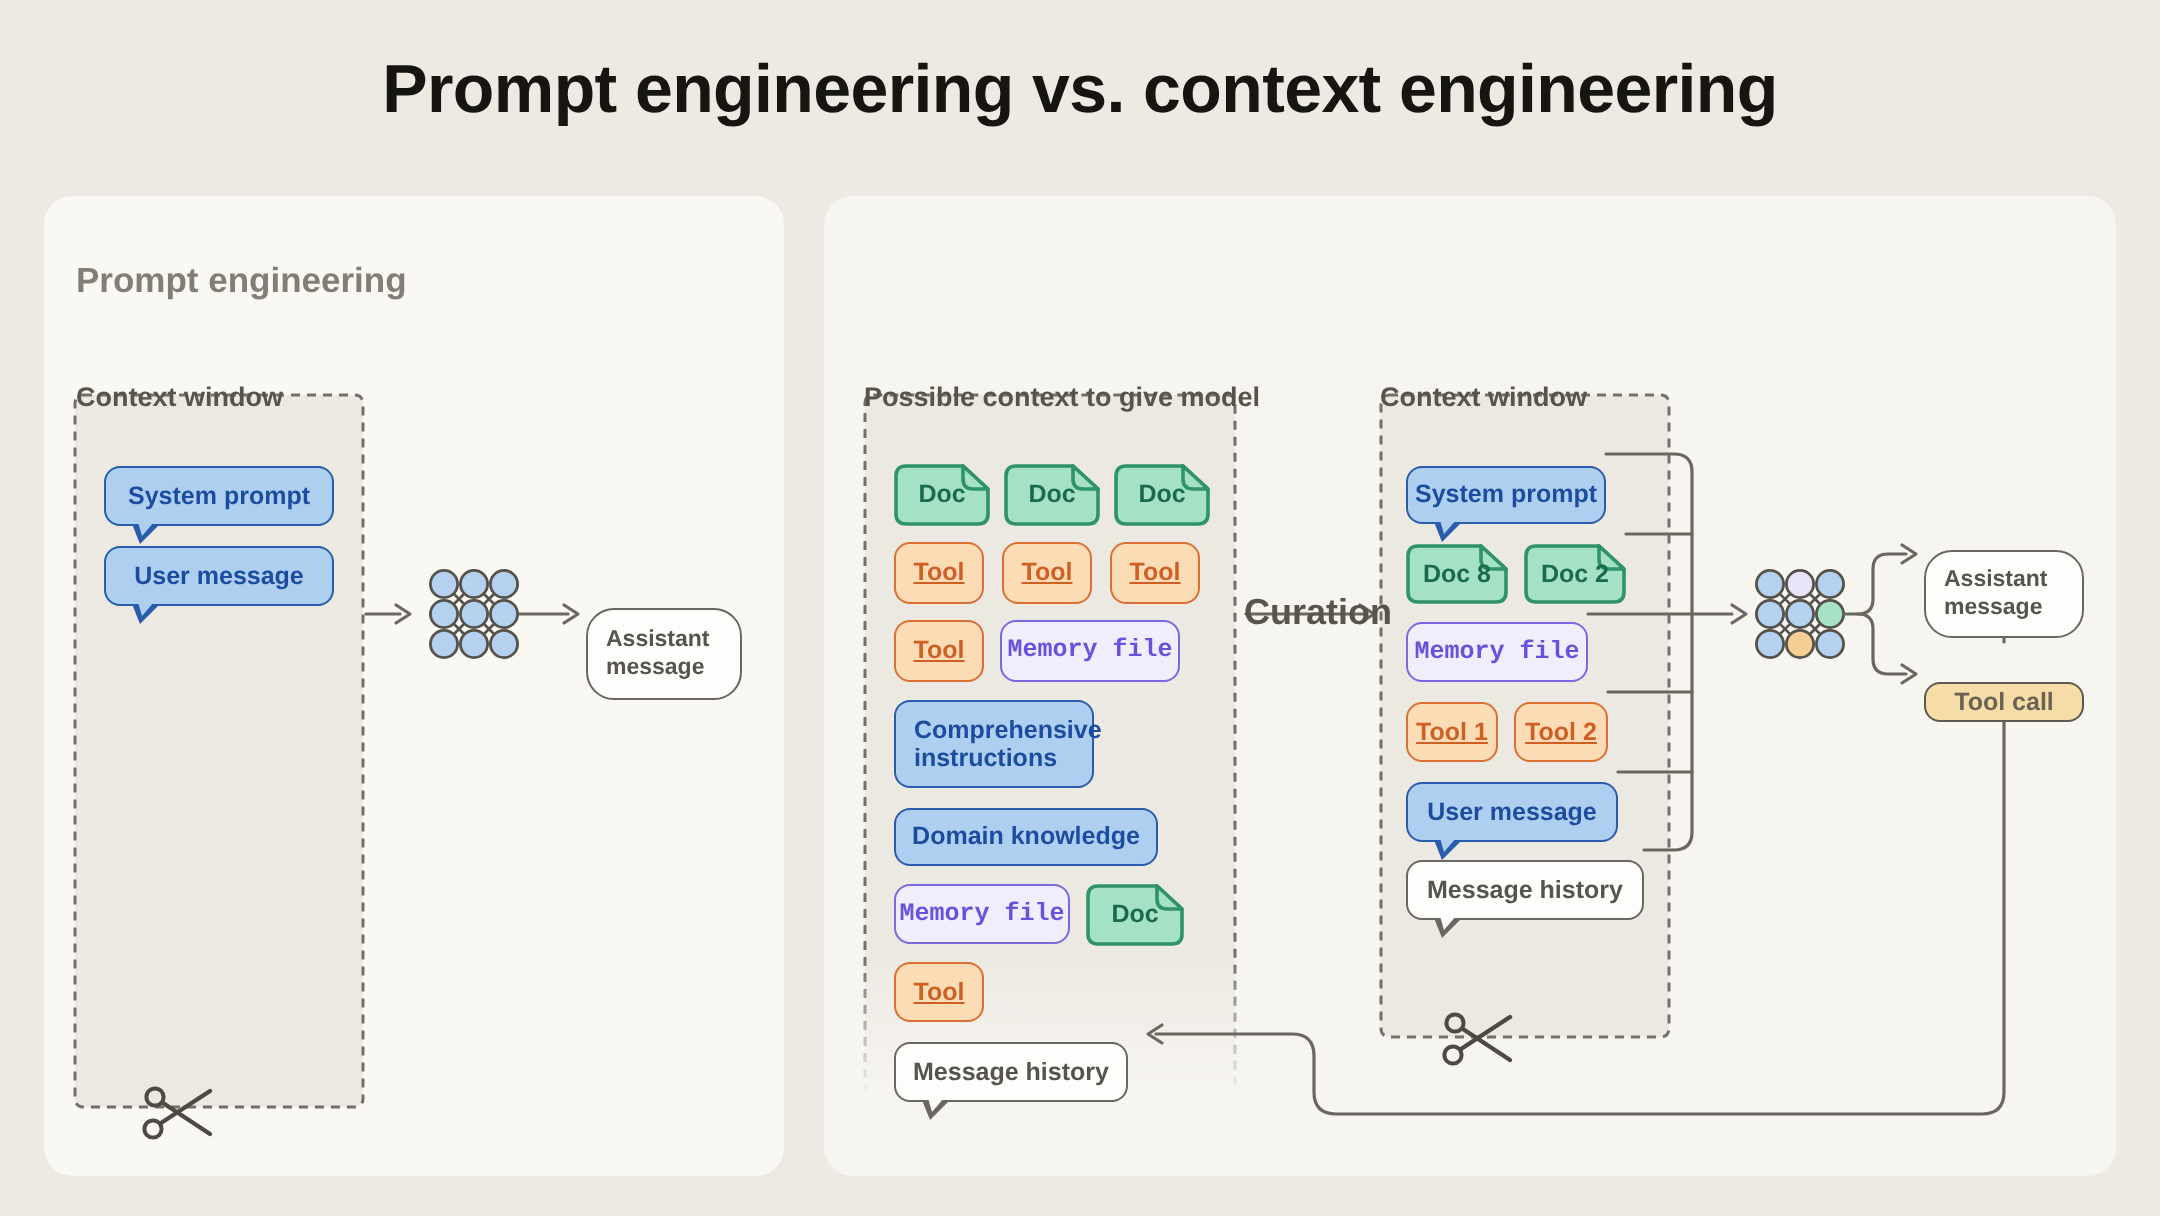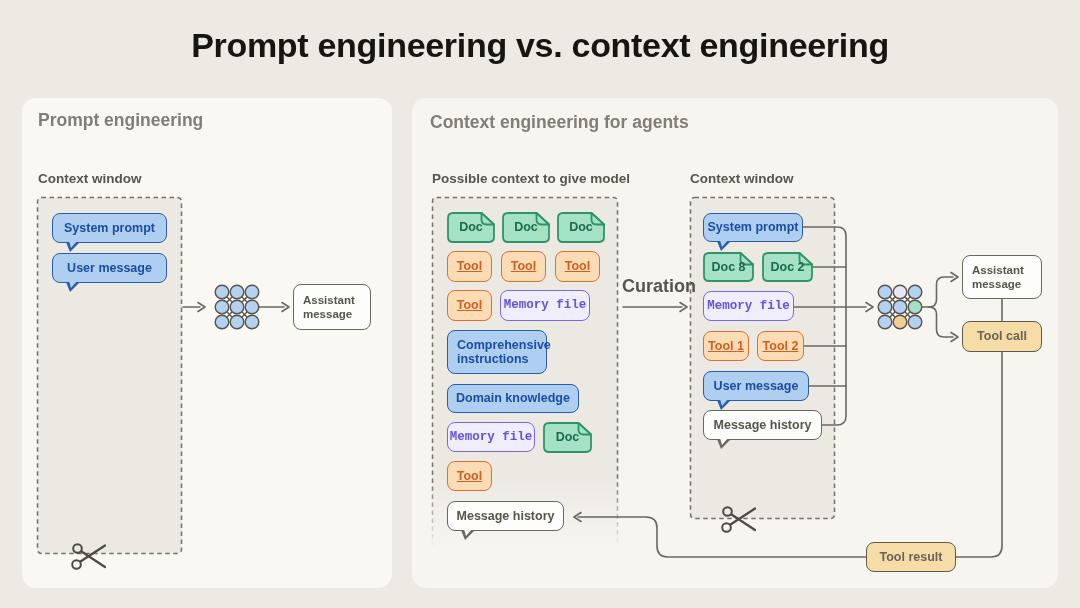--- a/index.html
+++ b/index.html
@@ -5,36 +5,36 @@
   html,body{margin:0;padding:0;background:#EDEAE4;}
   #page{position:relative;width:1080px;height:608px;background:var(--bg,#EDEAE4);
         font-family:"Liberation Sans",sans-serif;overflow:hidden;}
   #page-title{position:absolute;left:0;top:26px;width:1080px;margin:0;text-align:center;
         font-size:34px;font-weight:700;letter-spacing:-.3px;color:var(--title_color,#17150F);}
   .panel{position:absolute;border-radius:14px;}
   #panel-left{left:22px;top:98px;width:370px;height:490px;background:var(--panel,#F9F8F3);}
   #panel-right{left:412px;top:98px;width:646px;height:490px;background:var(--panel_right,#F7F5EF);}
   #overlay{position:absolute;left:0;top:0;pointer-events:none;}
   #content{position:absolute;left:0;top:0;width:1080px;height:608px;}
-  #content > div{position:absolute;}
+  #content > div{position:absolute;margin-top:20px;}
 
   .panel-heading{font-size:17.5px;font-weight:700;line-height:21.5px;color:var(--heading_gray,#817E76);}
   .sec-label{font-size:13.5px;font-weight:700;color:var(--label_dark,#57544C);}
   .curation{font-size:18px;font-weight:700;color:var(--label_dark,#57544C);width:66px;text-align:center;}
 
   .box{display:flex;align-items:center;justify-content:center;box-sizing:border-box;
        font-size:12.5px;font-weight:700;border-radius:8px;line-height:14.5px;}
   .box span{position:relative;z-index:1;}
   .blue{background:var(--blue_fill,#AECFF0);border:1.8px solid var(--blue_border,#2A5CAC);color:var(--blue_text,#1C4C9F);}
   .orange{background:var(--orange_fill,#FBDCB4);border:1.8px solid var(--orange_border,#DC6F34);color:var(--orange_text,#CE5F25);text-decoration:underline;}
   .purple{background:var(--purple_fill,#F0EDFD);border:1.8px solid var(--purple_border,#7A68E0);color:var(--purple_text,#6553DB);font-family:Liberation Mono, monospace;}
   .tan{background:var(--tan_fill,#F6DCA7);border:1.6px solid var(--tan_border,#5E5A4F);color:var(--tan_text,#6C6354);}
   .white{background:var(--white_fill,#FDFDFC);border:1.6px solid var(--line,#6B6760);color:var(--label_dark,#57544C);}
   .leftalign{justify-content:flex-start;padding:0 9px;text-align:left;}
-  .fs11{font-size:11.5px;}
+  .fs11{font-size:11.5px;border-radius:14px;}
 
   
   .bubble{position:relative;border-radius:8px;}
   .bubble::before,.bubble::after{content:"";position:absolute;width:0;height:0;}
   .bubble::before{bottom:-9.5px;left:13px;border-left:4px solid transparent;
       border-right:10px solid transparent;border-top:10px solid var(--blue_border,#2A5CAC);}
   .bubble::after{bottom:-5.5px;left:15.5px;border-left:2.5px solid transparent;
       border-right:6.5px solid transparent;border-top:7px solid var(--blue_fill,#AECFF0);}
   .bubble.white::before{border-top-color:var(--line,#6B6760);}
   .bubble.white::after{border-top-color:var(--white_fill,#FDFDFC);}
@@ -179,21 +179,20 @@
     <div class="box blue bubble" style="left:52px;top:213px;width:115px;height:30px">
         <span>System prompt</span>
       </div>
     <div class="box blue bubble" style="left:52px;top:253px;width:115px;height:30px">
         <span>User message</span>
       </div>
     <div class="box white leftalign fs11" style="left:293px;top:284px;width:78px;height:46px">
         <span>Assistant message</span>
       </div>
 
-    <div class="panel-heading" style="left:430px;top:112px">Context engineering for agents</div>
     <div class="sec-label" style="left:432px;top:171px">Possible context to give model</div>
     <div class="sec-label" style="left:690px;top:171px">Context window</div>
     <div class="curation" style="left:622px;top:276px">Curation</div>
 
     <div class="box doc" style="left:447px;top:212px;width:48px;height:31px">
         <svg class="doc-shape" width="48" height="31" viewBox="0 0 48 31">
           <path d="M 34.5 1 L 47 12.5 L 47 25 Q 47 30 42 30 L 6 30 Q 1 30 1 25 L 1 6 Q 1 1 6 1 Z"></path>
           <path d="M 34.5 1 L 34.5 7.5 Q 34.5 12.5 39.5 12.5 L 47 12.5 Z"></path>
         </svg>
         <span>Doc</span>
@@ -279,20 +278,17 @@
     <div class="box blue bubble" style="left:703px;top:371px;width:106px;height:30px">
         <span>User message</span>
       </div>
     <div class="box white bubble" style="left:703px;top:410px;width:119px;height:30px">
         <span>Message history</span>
       </div>
 
     <div class="box white leftalign fs11" style="left:962px;top:255px;width:80px;height:44px">
         <span>Assistant message</span>
       </div>
-    <div class="box tan" style="left:962px;top:321px;width:80px;height:31px">
+    <div class="box tan" style="left:962px;top:321px;width:80px;height:20px">
         <span>Tool call</span>
-      </div>
-    <div class="box tan" style="left:866px;top:542px;width:90px;height:30px">
-        <span>Tool result</span>
       </div>
   </div>
 </div>
 
 </body></html>

